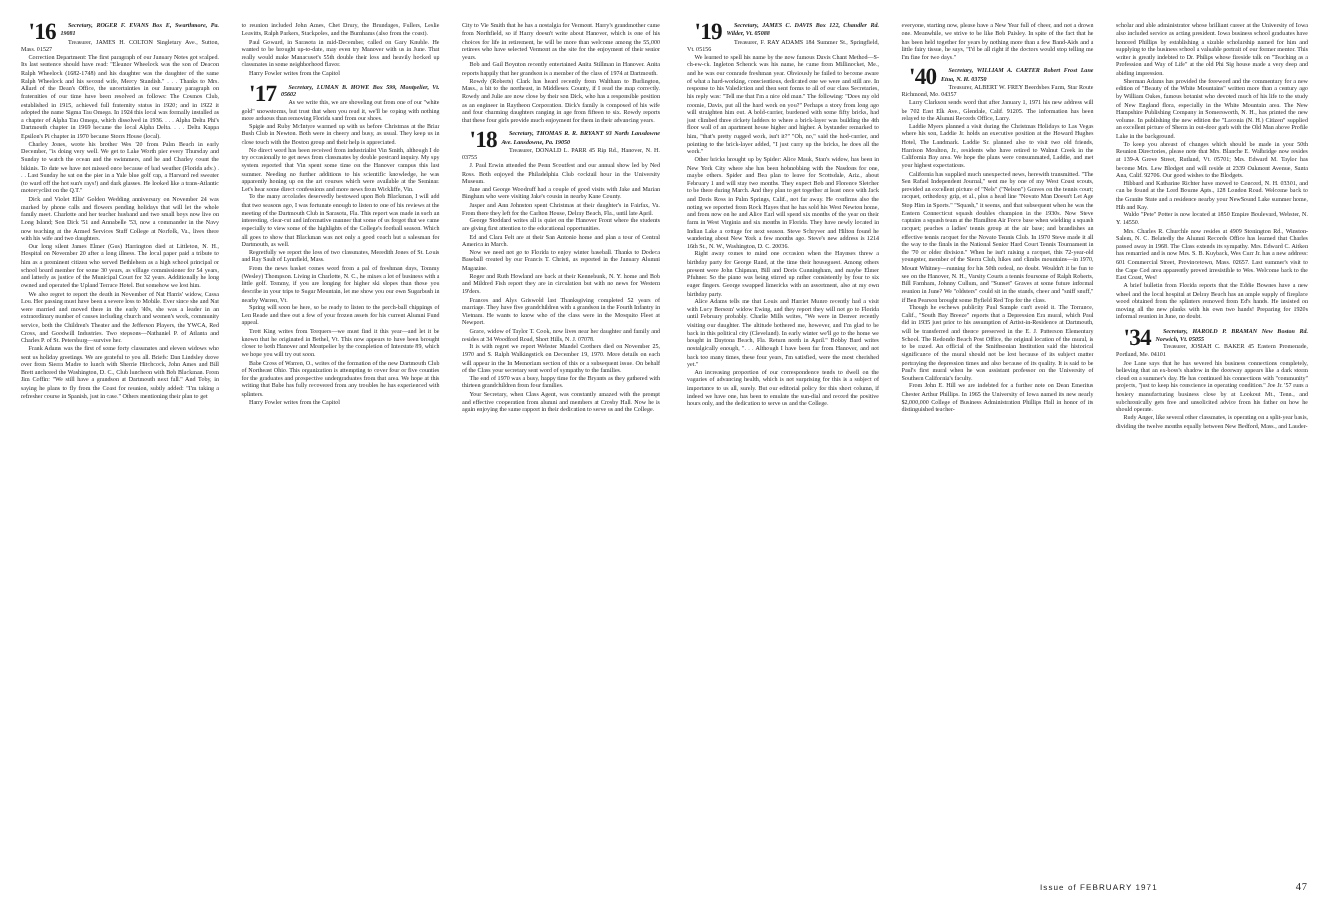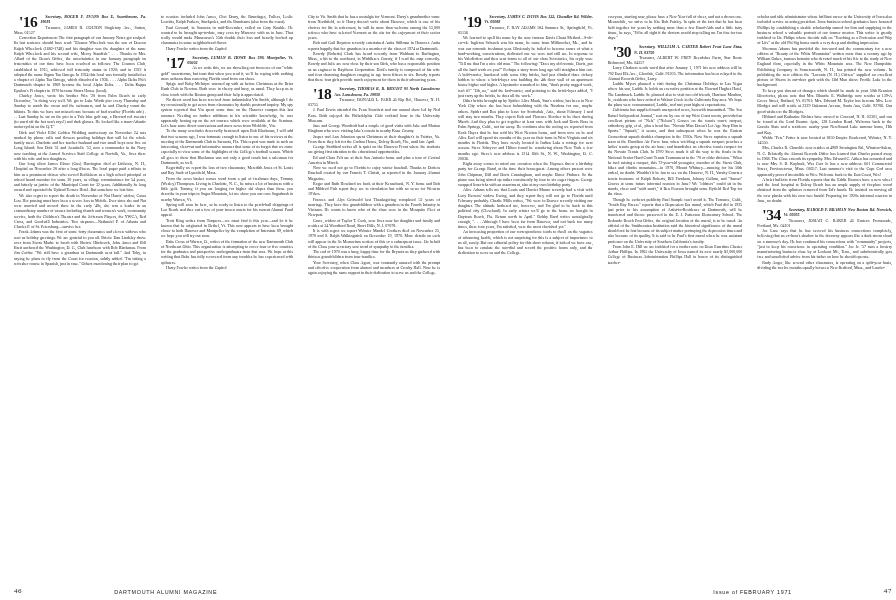--- a/index.html
+++ b/index.html
@@ -24,21 +24,21 @@
   .page {
     width: 448px;
     height: 600px;
     box-sizing: border-box;
     position: relative;
     padding: 14px 12px 0 12px;
     display: flex;
     flex-direction: column;
   }
   .page.left { padding-left: 14px; padding-right: 8px; }
-  .page.right { padding-left: 10px; padding-right: 4px; }
+  .page.right { padding-left: 10px; padding-right: 24px; }
 
   .cols {
     display: flex;
     flex: 1 1 auto;
     gap: 15px;
     overflow: hidden;
   }
   .col {
     width: 33.33%;
     font-size: 4.05px;
@@ -171,24 +171,20 @@
         <p>Now we need not go to Florida to enjoy winter baseball. Thanks to Dodeca Baseball created by our Francis T. Christi, as reported in the January Alumni Magazine.</p>
         <p>Roger and Ruth Howland are back at their Kennebunk, N. Y. home and Bob and Mildred Fish report they are in circulation but with no news for Western 19'ders.</p>
         <p>Frances and Alys Griswold last Thanksgiving completed 52 years of marriage. They have five grandchildren with a grandson in the Fourth Infantry in Vietnam. He wants to know who of the class were in the Mosquito Fleet at Newport.</p>
         <p>Grace, widow of Taylor T. Cook, now lives near her daughter and family and resides at 34 Woodford Road, Short Hills, N. J. 07078.</p>
         <p>It is with regret we report Webster Mandel Crothers died on November 25, 1970 and S. Ralph Walkingstick on December 19, 1970. More details on each will appear in the In Memoriam section of this or a subsequent issue. On behalf of the Class your secretary sent word of sympathy to the families.</p>
         <p>The end of 1970 was a busy, happy time for the Bryants as they gathered with thirteen grandchildren from four families.</p>
         <p>Your Secretary, when Class Agent, was constantly amazed with the prompt and effective cooperation from alumni and members at Crosby Hall. Now he is again enjoying the same rapport in their dedication to serve us and the College.</p>
       </div>
 
     </div>
-    <div class="footer left">
-      <span class="folio">46</span>
-      <span class="runhead">DARTMOUTH ALUMNI MAGAZINE</span>
-    </div>
   </div>
 
   <div class="gutter"></div>
 
   <div class="page right">
     <div class="cols">
 
       <div class="col">
         <p class="classhead"><span class="yr">'19</span><span class="sec">Secretary, JAMES C. DAVIS
 Box 122, Chandler Rd.
@@ -198,21 +194,21 @@
         <p>We learned to spell his name by the now famous Davis Chant Method—S-ch-ew-ck. Ingleton Schenck was his name, he came from Millinocket, Me., and he was our comrade freshman year. Obviously he failed to become aware of what a hard-working, conscientious, dedicated one we were and still are. In response to his Valediction and then sent forms to all of our class Secretaries, his reply was: "Tell me that I'm a nice old man." The following: "Does my old roomie, Davis, put all the hard work on you?" Perhaps a story from long ago will straighten him out. A bold-carrier, burdened with some fifty bricks, had just climbed three rickety ladders to where a brick-layer was building the 4th floor wall of an apartment house higher and higher. A bystander remarked to him, "that's pretty rugged work, isn't it?" "Oh, no," said the hod-carrier, and pointing to the brick-layer added, "I just carry up the bricks, he does all the work."</p>
         <p>Other bricks brought up by Spider: Alice Mauk, Stan's widow, has been in New York City where she has been hobnobbing with the Nasdons for one, maybe others. Spider and Bea plan to leave for Scottsdale, Ariz., about February 1 and will stay two months. They expect Bob and Florence Sletcher to be there during March. And they plan to get together at least once with Jack and Doris Ross in Palm Springs, Calif., not far away. He confirms also the noting we reported from Rock Hayes that he has sold his West Newton home, and from now on he and Alice Earl will spend six months of the year on their farm in West Virginia and six months in Florida. They have newly located in Indian Lake a cottage for next season. Steve Schryver and Hilton found he wandering about New York a few months ago. Steve's new address is 1214 16th St., N. W., Washington, D. C. 20036.</p>
         <p>Right away comes to mind one occasion when the Haynses threw a birthday party for George Rand, at the time their houseguest. Among others present were John Chipman, Bill and Doris Cunningham, and maybe Elmer Pfuhner. So the piano was being stirred up rather consistently by four to six eager fingers. George swapped limericks with an assortment, also at my own birthday party.</p>
         <p>Alice Adams tells me that Louis and Harriet Munro recently had a visit with Lucy Bersom' widow Ewing, and they report they will not go to Florida until February probably. Charlie Mills writes, "We were in Denver recently visiting our daughter. The altitude bothered me, however, and I'm glad to be back in this political city (Cleveland). In early winter we'll go to the home we bought in Daytona Beach, Fla. Return north in April." Bobby Bard writes nostalgically enough, ". . . Although I have been far from Hanover, and not back too many times, these four years, I'm satisfied, were the most cherished yet."</p>
         <p>An increasing proportion of our correspondence tends to dwell on the vagaries of advancing health, which is not surprising for this is a subject of importance to us all, surely. But our editorial policy for this short column, if indeed we have one, has been to emulate the sun-dial and record the positive hours only, and the dedication to serve us and the College.</p>
       </div>
 
       <div class="col">
         <p class="noindent">everyone, starting now, please have a New Year full of cheer, and not a drown one. Meanwhile, we strive to be like Bob Paisley. In spite of the fact that he has been held together for years by nothing more than a few Band-Aids and a little fairy tissue, he says, "I'd be all right if the doctors would stop telling me I'm fine for two days."</p>
         <div class="gap"></div>
-        <p class="classhead"><span class="yr">'30</span><span class="sec">Secretary, WILLIAM A. CARTER
+        <p class="classhead"><span class="yr">'40</span><span class="sec">Secretary, WILLIAM A. CARTER
 Robert Frost Lane
 Etna, N. H. 03750</span></p>
         <p class="secblock">Treasurer, ALBERT W. FREY
 Beerdsbes Farm, Star Route
 Richmond, Mo. 04357</p>
         <p>Larry Clarkson sends word that after January 1, 1971 his new address will be 702 East Elk Ave., Glendale, Calif. 91205. The information has been relayed to the Alumni Records Office, Larry.</p>
         <p>Laddie Myers planned a visit during the Christmas Holidays to Las Vegas where his son, Laddie Jr. holds an executive position at the Howard Hughes Hotel, The Landmark. Laddie Sr. planned also to visit two old friends, Harrison Moulton, Jr., residents who have retired to Walnut Creek in the California Bay area. We hope the plans were consummated, Laddie, and met your highest expectations.</p>
         <p>California has supplied much unexpected news, herewith transmitted. "The Sen Rafael Independent Journal," sent me by one of my West Coast scouts, provided an excellent picture of "Nels" ("Nelson") Graves on the tennis court; racquet, orthodoxy grip, et al., plus a head line "Novato Man Doesn't Let Age Stop Him in Sports." "Squash," it seems, and that subsequent when he was the Eastern Connecticut squash doubles champion in the 1930s. Now Steve captains a squash team at the Hamilton Air Force base when wielding a squash racquet; peaches a ladies' tennis group at the air base; and brandishes an effective tennis racquet for the Novato Tennis Club. In 1970 Steve made it all the way to the finals in the National Senior Hard Court Tennis Tournament in the '70 or older division." When he isn't raising a racquet, this 72-year-old youngster, member of the Sierra Club, hikes and climbs mountains—in 1970, Mount Whitney—running for his 50th ordeal, no doubt. Wouldn't it be fun to see on the Hanover, N. H., Varsity Courts a tennis foursome of Ralph Roberts, Bill Farnham, Johnny Cullum, and "Sunset" Graves at some future informal reunion in June? We "oldsters" could sit in the stands, cheer and "sniff snuff," if Ben Pearson brought some Byfield Red Top for the class.</p>
         <p>Though he eschews publicity Paul Sample can't avoid it. The Torrance, Calif., "South Bay Breeze" reports that a Depression Era mural, which Paul did in 1935 just prior to his assumption of Artist-in-Residence at Dartmouth, will be transferred and thence preserved in the E. J. Patterson Elementary School. The Redondo Beach Post Office, the original location of the mural, is to be razed. An official of the Smithsonian Institution said the historical significance of the mural should not be lost because of its subject matter portraying the depression times and also because of its quality. It is said to be Paul's first mural when he was assistant professor on the University of Southern California's faculty.</p>
         <p>From John E. Hill we are indebted for a further note on Dean Emeritus Chester Arthur Phillips. In 1965 the University of Iowa named its new nearly $2,000,000 College of Business Administration Phillips Hall in honor of its distinguished teacher-</p>

